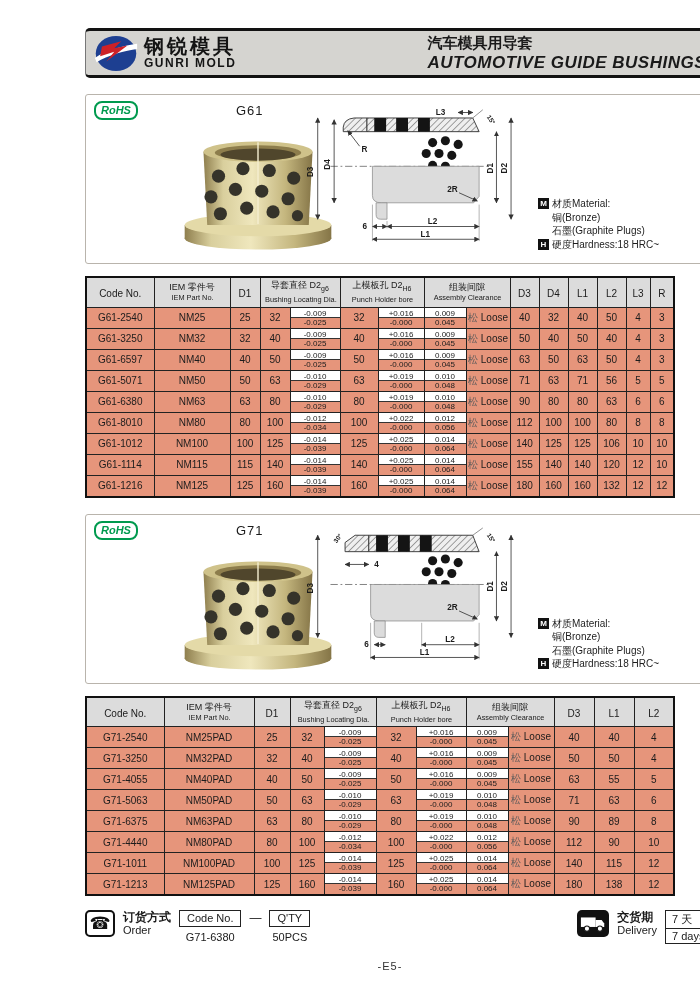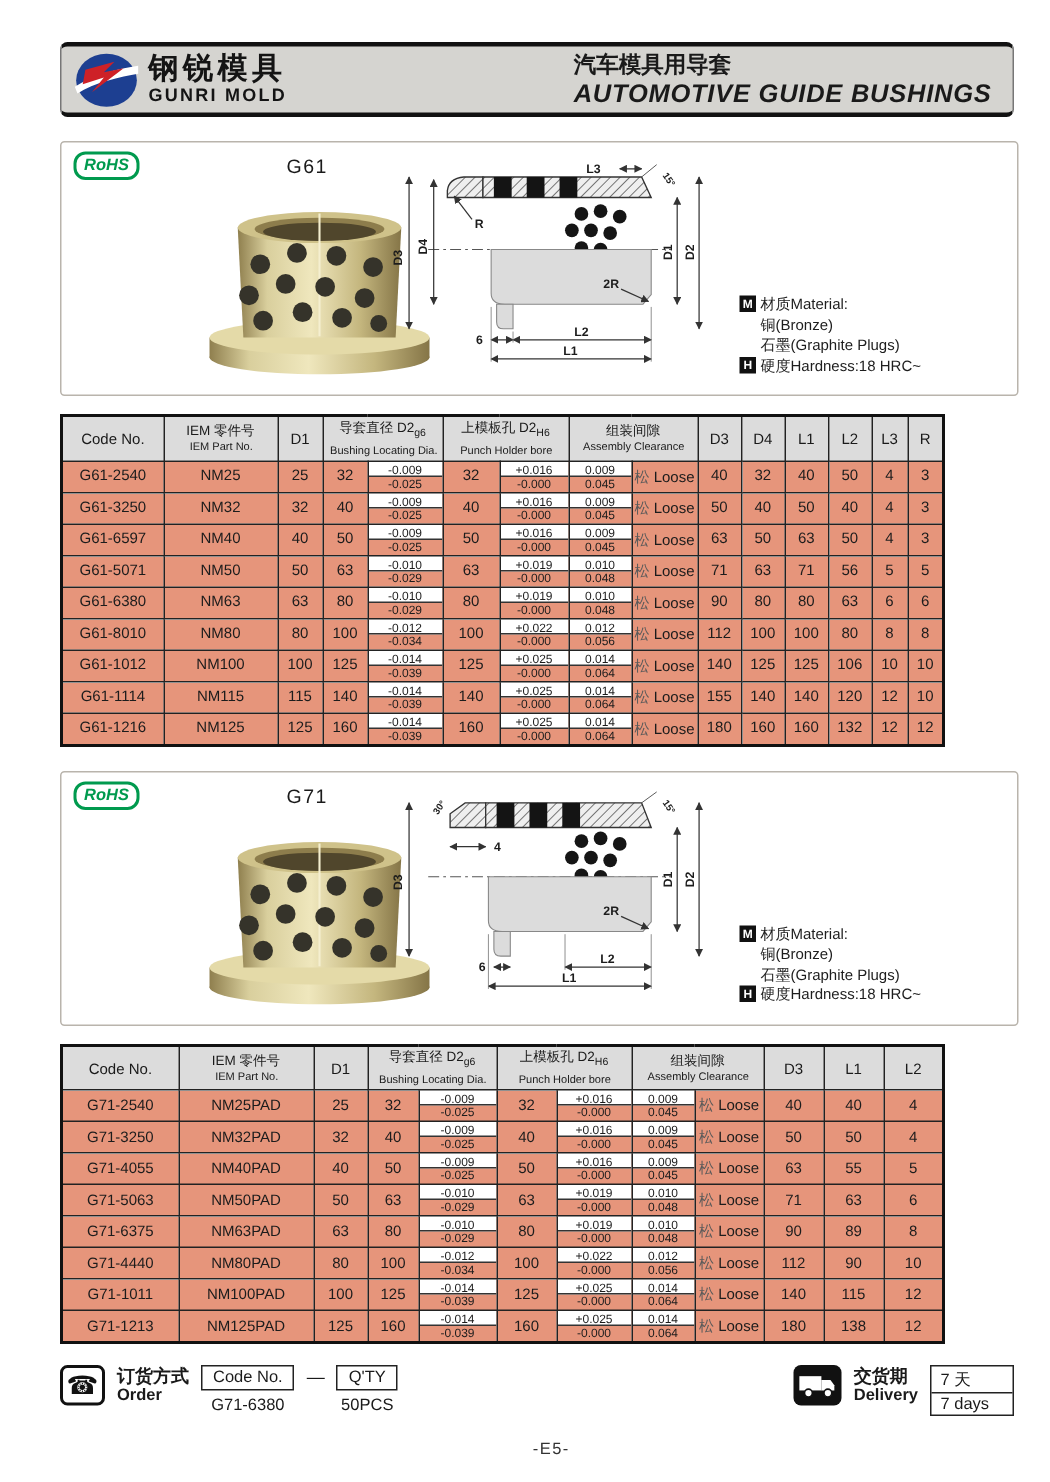--- a/index.html
+++ b/index.html
@@ -1,18 +1,18 @@
 <!DOCTYPE html>
 <html><head>
 <meta charset="utf-8">
 <style>
   *{box-sizing:border-box;margin:0;padding:0}
   html,body{width:700px;height:988px}
   body{background:#fff;font-family:"Liberation Sans",sans-serif;color:#1a1a1a;overflow:hidden}
-  .page{position:relative;width:700px;height:988px;padding:28px 5px 0 40px}
+  .page{position:relative;width:700px;height:988px;padding:28px 5px 0 85px}
 
   
   .topbar{width:636px;height:50px;background:#d5d4d0;border-top:3px solid #121212;border-bottom:3px solid #121212;
     border-left:1px solid #777;border-right:1px solid #777;border-radius:5px;
     display:flex;align-items:center;justify-content:space-between;padding:0 14px 0 8px}
   .brand{display:flex;align-items:center;gap:6px}
   .brand-cn{font-size:20px;font-weight:bold;letter-spacing:3px;color:#141414;line-height:20px}
   .brand-en{font-size:12px;font-weight:bold;letter-spacing:1.5px;color:#141414}
   .titles{}
   .title-cn{font-size:15px;font-weight:bold}
@@ -44,21 +44,21 @@
   .tol-lo{font-size:8px;line-height:10px;height:10px}
   .fitcell{font-size:9.5px;white-space:nowrap}
   .fit-cn{color:#5a5a5a}
   .fit-en{color:#1c1c1c}
 
   
   .order-row{display:flex;align-items:flex-start;margin-top:14px;width:636px;gap:8px}
   .phone-box{width:30px;height:27px;border:2px solid #111;border-radius:5px;text-align:center;font-size:17px;line-height:24px;color:#111;background:#fff}
   .truck-box{width:32px;height:27px;background:#111;border-radius:5px;display:flex;align-items:center;justify-content:center;margin-left:auto}
   .f-cn{font-size:12px;font-weight:bold;line-height:14px;white-space:nowrap}
-  .f-en{font-size:11px;font-weight:bold;line-height:13px}
+  .f-en{font-size:11px;font-weight:normal;line-height:13px}
   .f-box{border:1px solid #222;background:#fff;padding:0 7px;font-size:11px;height:17px;line-height:15px;text-align:center;white-space:nowrap}
   .f-val{font-size:11px;font-weight:normal;text-align:center;margin-top:4px;white-space:nowrap}
   .f-dash{font-size:12px;line-height:17px}
   .delivery-box{border:1px solid #222;width:56px;background:#fff}
   .d-top{border-bottom:1px solid #222;font-size:11px;padding:1px 6px;white-space:nowrap}
   .d-bot{font-size:11px;padding:1px 6px;white-space:nowrap}
 
   .pageno{text-align:center;margin-top:16px;font-size:11px;color:#333;letter-spacing:1px}
 
   svg text{font-family:"Liberation Sans",sans-serif}

